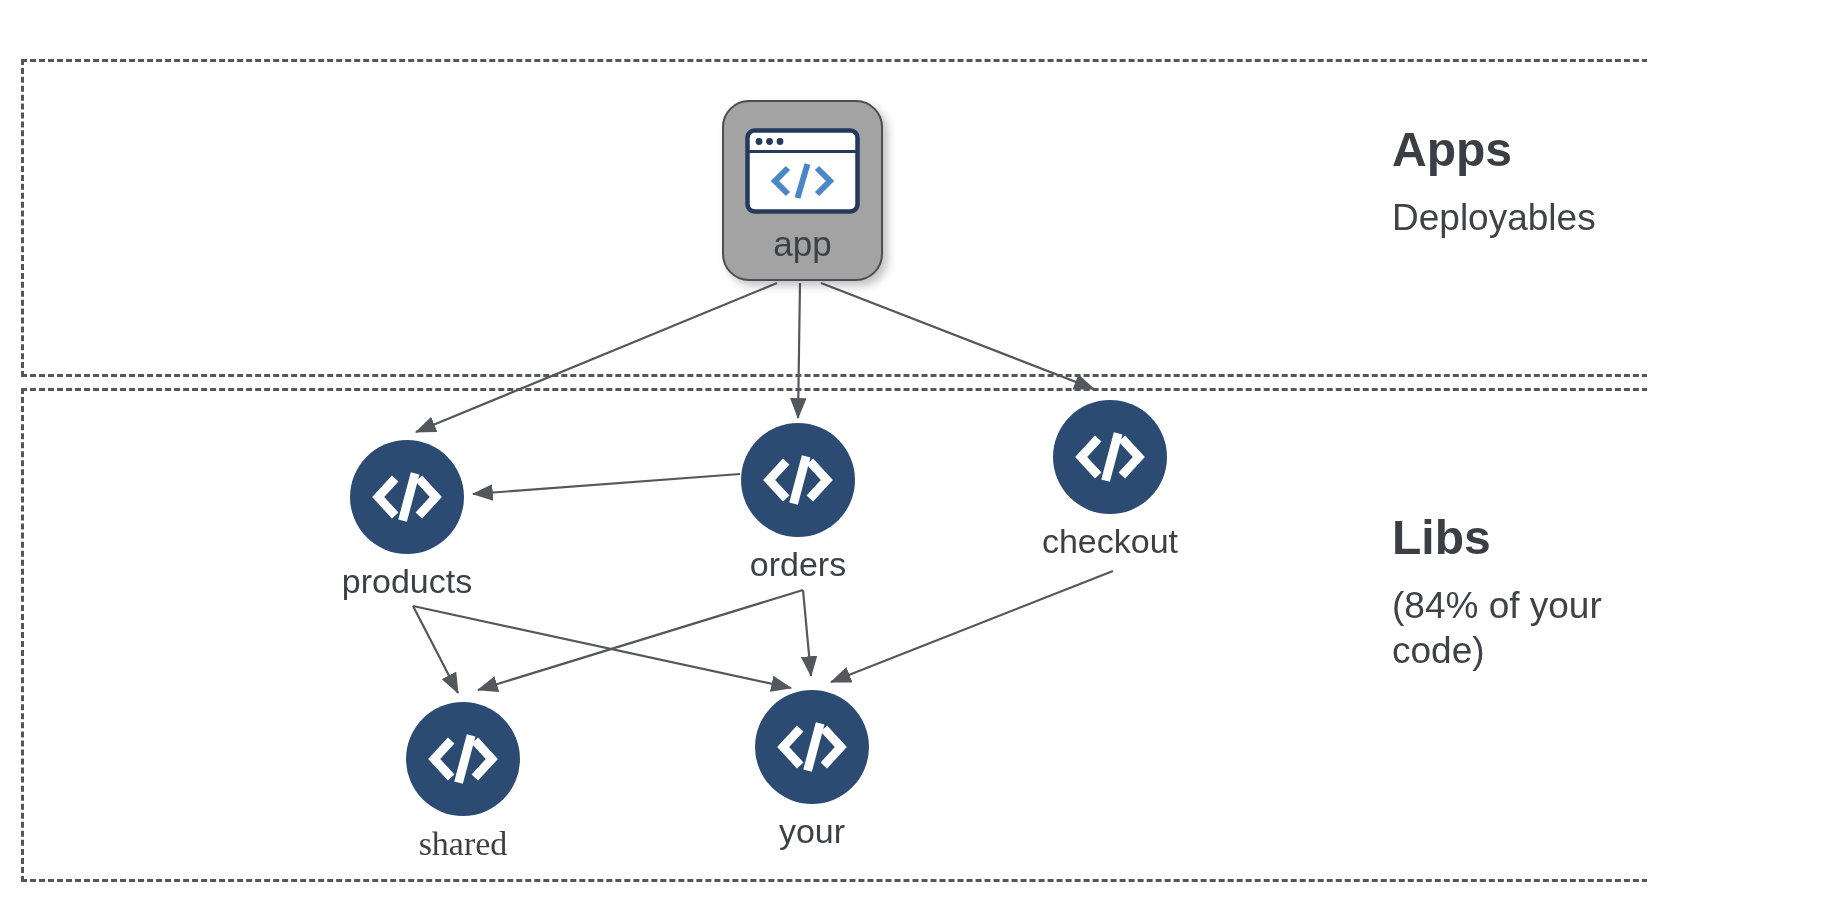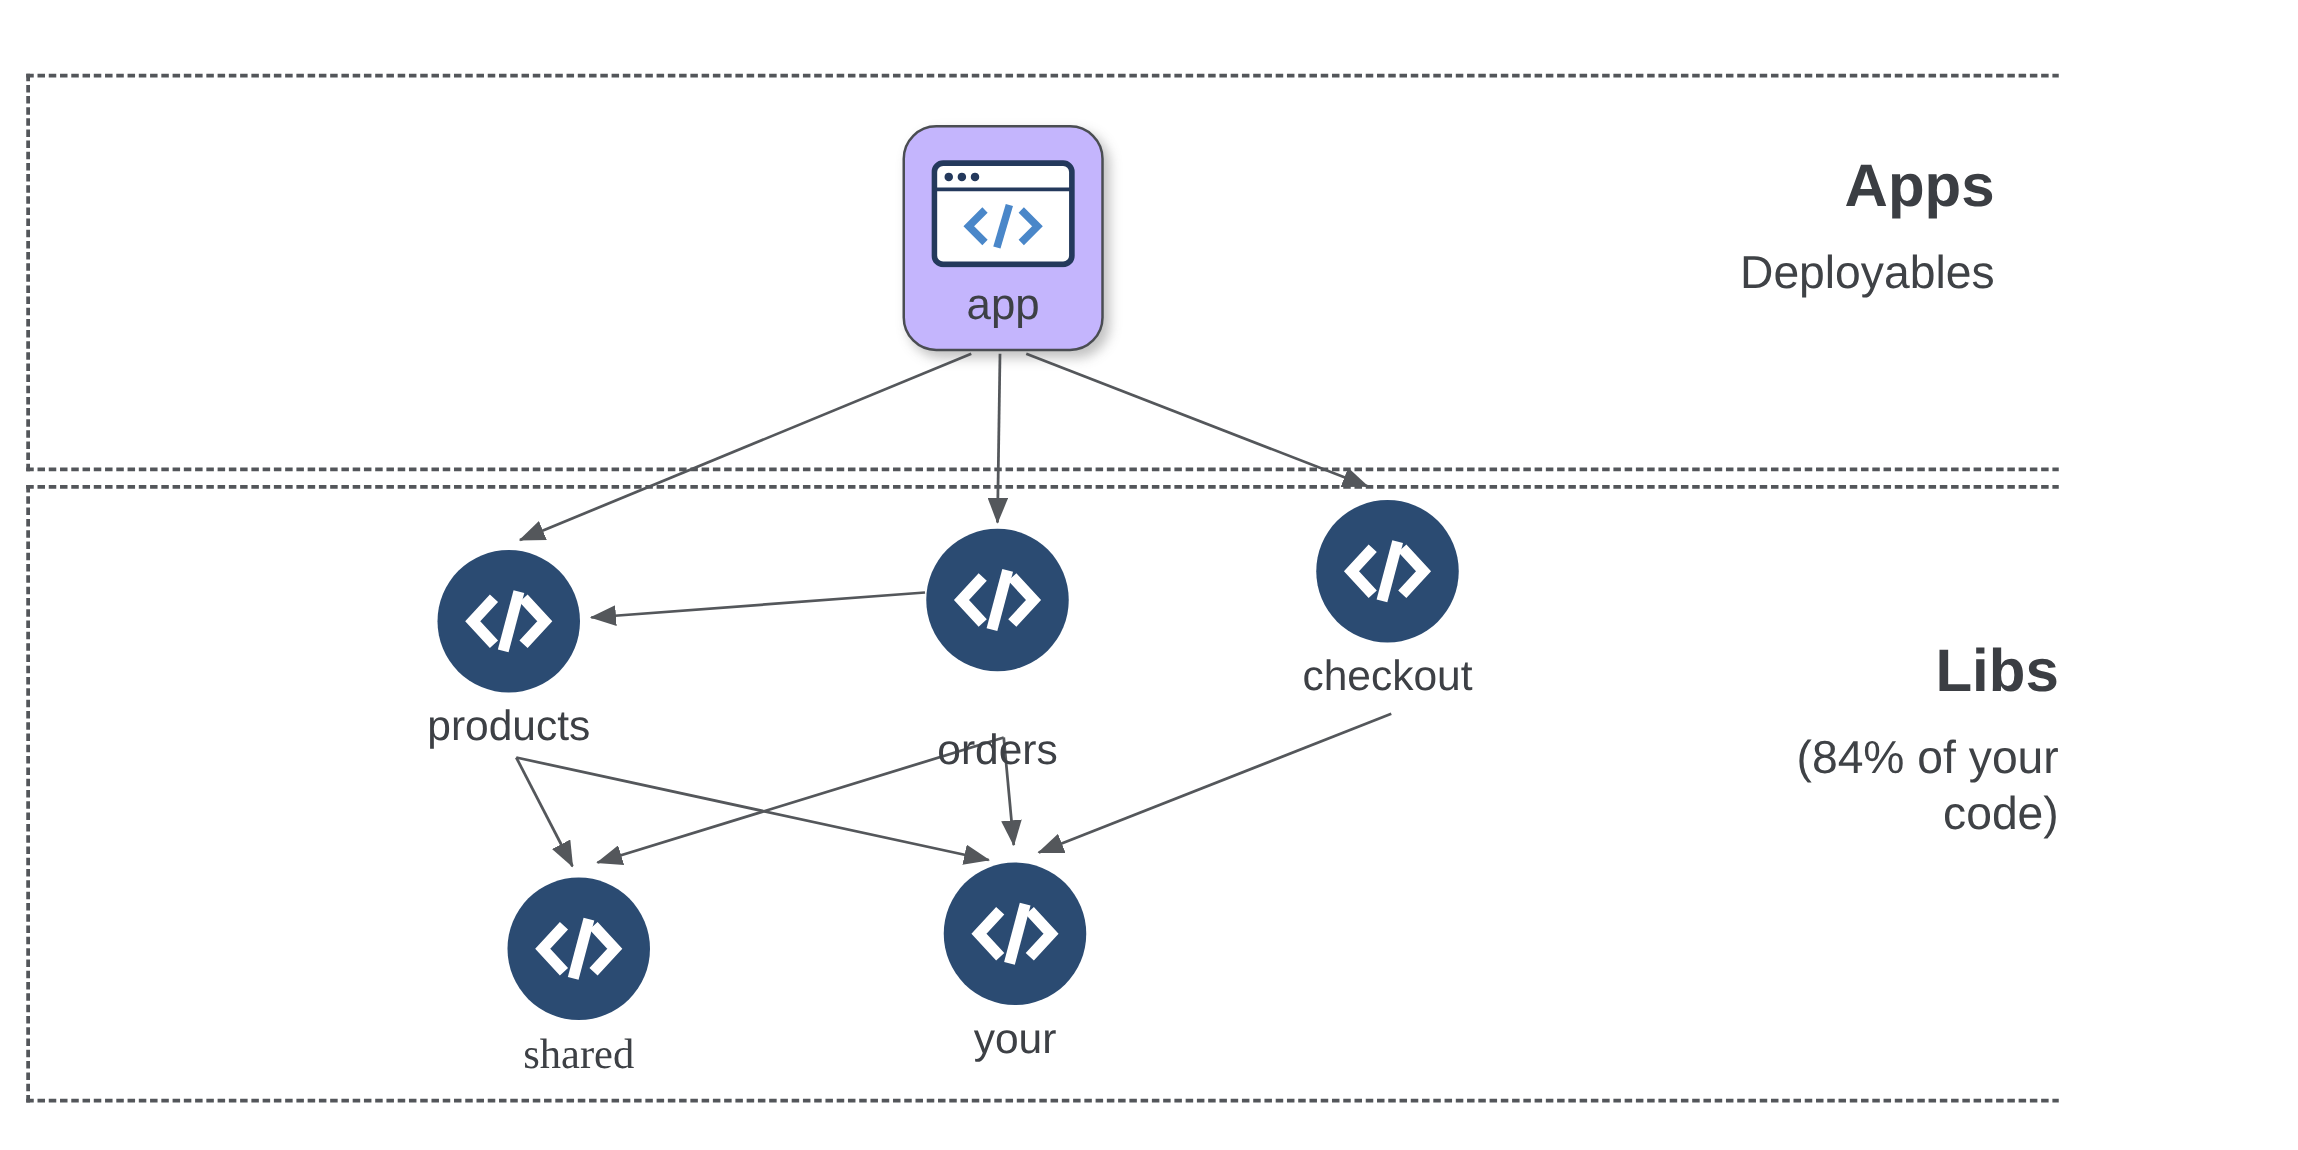--- a/index.html
+++ b/index.html
@@ -7,21 +7,20 @@
     padding: 0;
     background: #ffffff;
     font-family: "Liberation Sans", sans-serif;
   }
   .canvas {
     position: relative;
     width: 1647px;
     height: 920px;
     background: #ffffff;
     overflow: hidden;
-    text-align: right;
   }
   
   .section-box {
     position: absolute;
     box-sizing: border-box;
     border: 3px dashed #53565a;
     z-index: 1;
   }
   .box-apps { left: 21px; top: 59px;  width: 1789px; height: 318px; }
   .box-libs { left: 21px; top: 388px; width: 1789px; height: 494px; }
@@ -49,21 +48,21 @@
     left: 0; top: 0;
     z-index: 2;
   }
 
   
   .app-node {
     position: absolute;
     left: 722px; top: 100px;
     width: 161px; height: 181px;
     box-sizing: border-box;
-    background: #c4b5fd;
+    background: #a3a3a3;
     border: 2.5px solid #4a4d52;
     border-radius: 27px;
     box-shadow: 5px 5px 9px rgba(80, 80, 80, 0.35);
     display: flex;
     flex-direction: column;
     align-items: center;
     z-index: 3;
   }
   .app-node .browser-icon { margin-top: 26px; }
   .app-node-label {
@@ -92,21 +91,21 @@
   }
   .lib-node-label {
     font-size: 34px;
     color: #3d4045;
     margin-top: 8px;
     line-height: 1.15;
     white-space: nowrap;
   }
   
   .node-products { left: 322px; top: 440px; }
-  .node-orders   { left: 713px; top: 423px; gap: 36px; }
+  .node-orders   { left: 713px; top: 423px; }
   .node-checkout { left: 1025px; top: 400px; }
   .node-shared   { left: 378px; top: 702px; font-family: Liberation Serif, serif; }
   .node-core     { left: 727px; top: 690px; }
 </style>
 </head>
 <body>
 
 <div class="canvas">
 
   <div class="section-box box-apps"></div>

